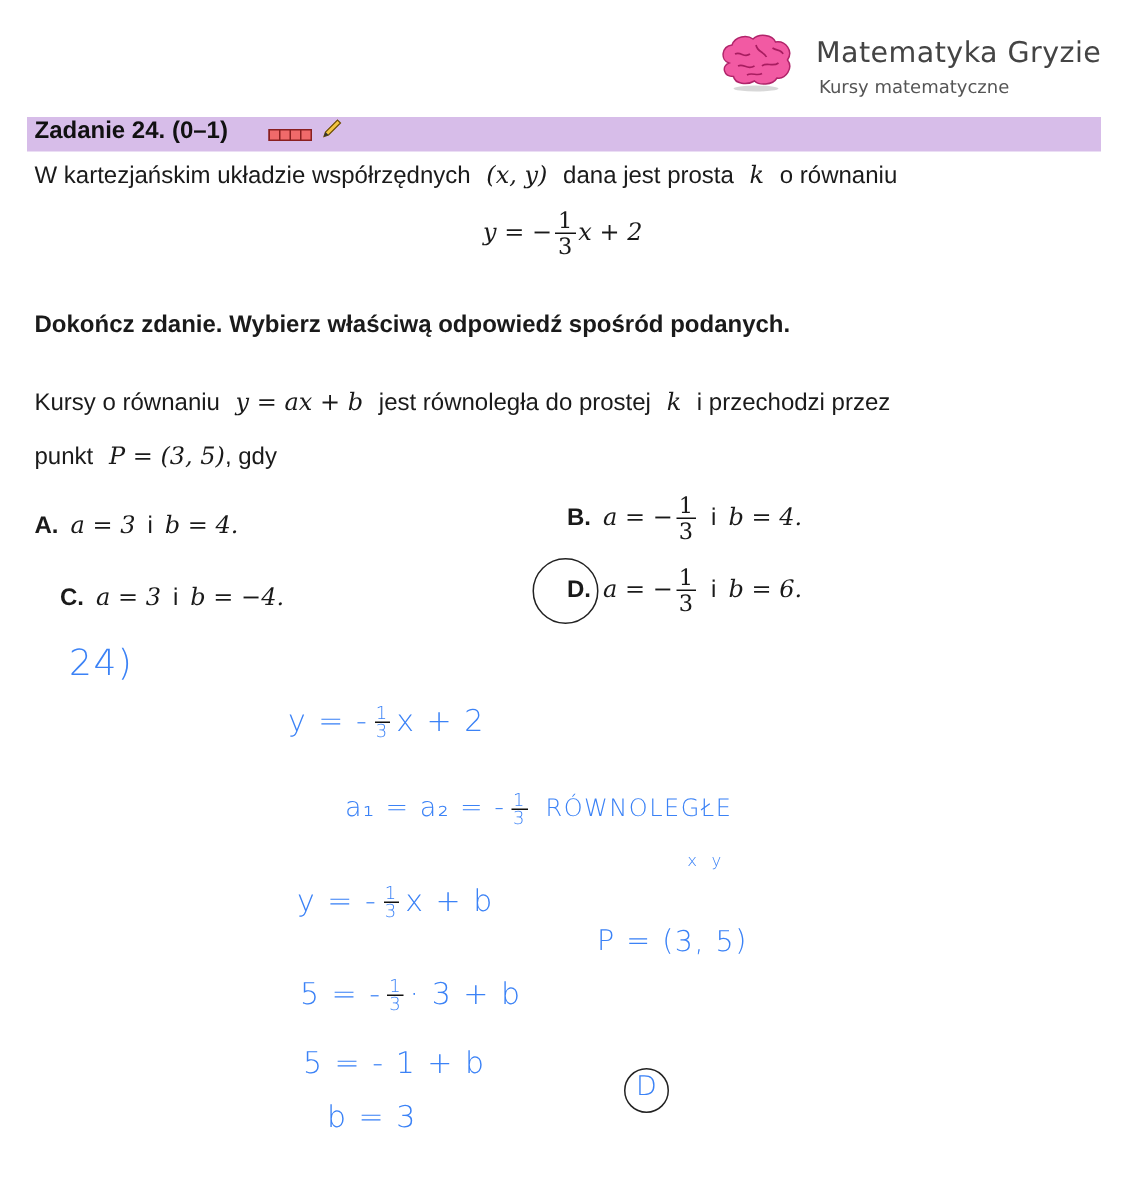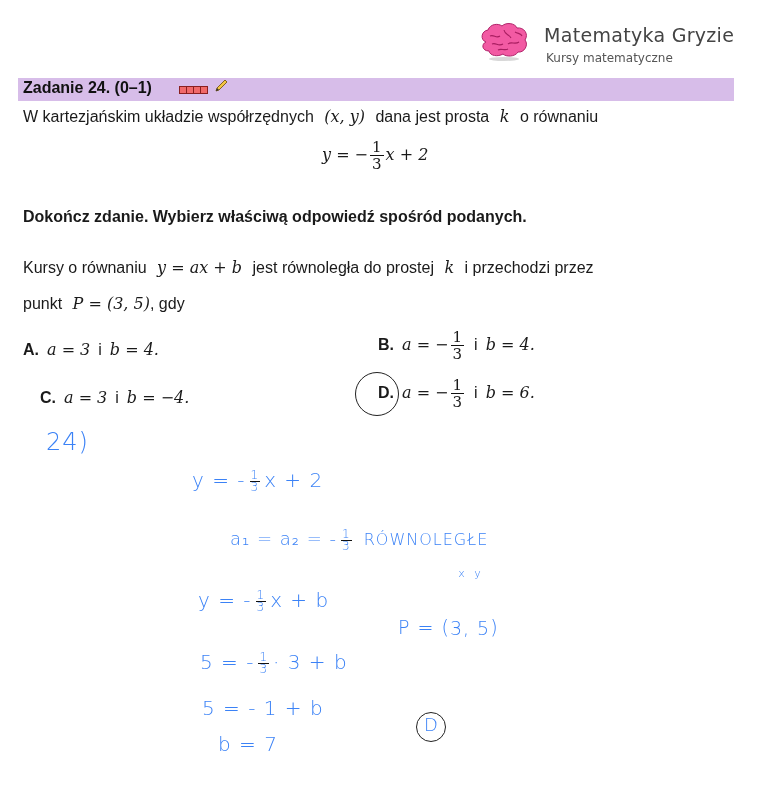--- a/index.html
+++ b/index.html
@@ -137,16 +137,16 @@
 </div>
 
 <div class="abs hand" style="left:200px; top:650px; font-size:20px;">
   <span>5 = -</span><span class="hfr">
       <span class="n">1</span>
       <span>3</span>
     </span><span>· 3 + b</span>
 </div>
 
 <div class="abs hand" style="left:202px; top:696px; font-size:20px;">5 = - 1 + b</div>
-<div class="abs hand" style="left:218px; top:732px; font-size:20px;">b = 7</div>
+<div class="abs hand" style="left:218px; top:732px; font-size:20px;">b = 3</div>
 
 <div class="abs hcircle"></div>
 <div class="abs hand" style="left:424px; top:714px; font-size:18px;">D</div>
 
 </body></html>

